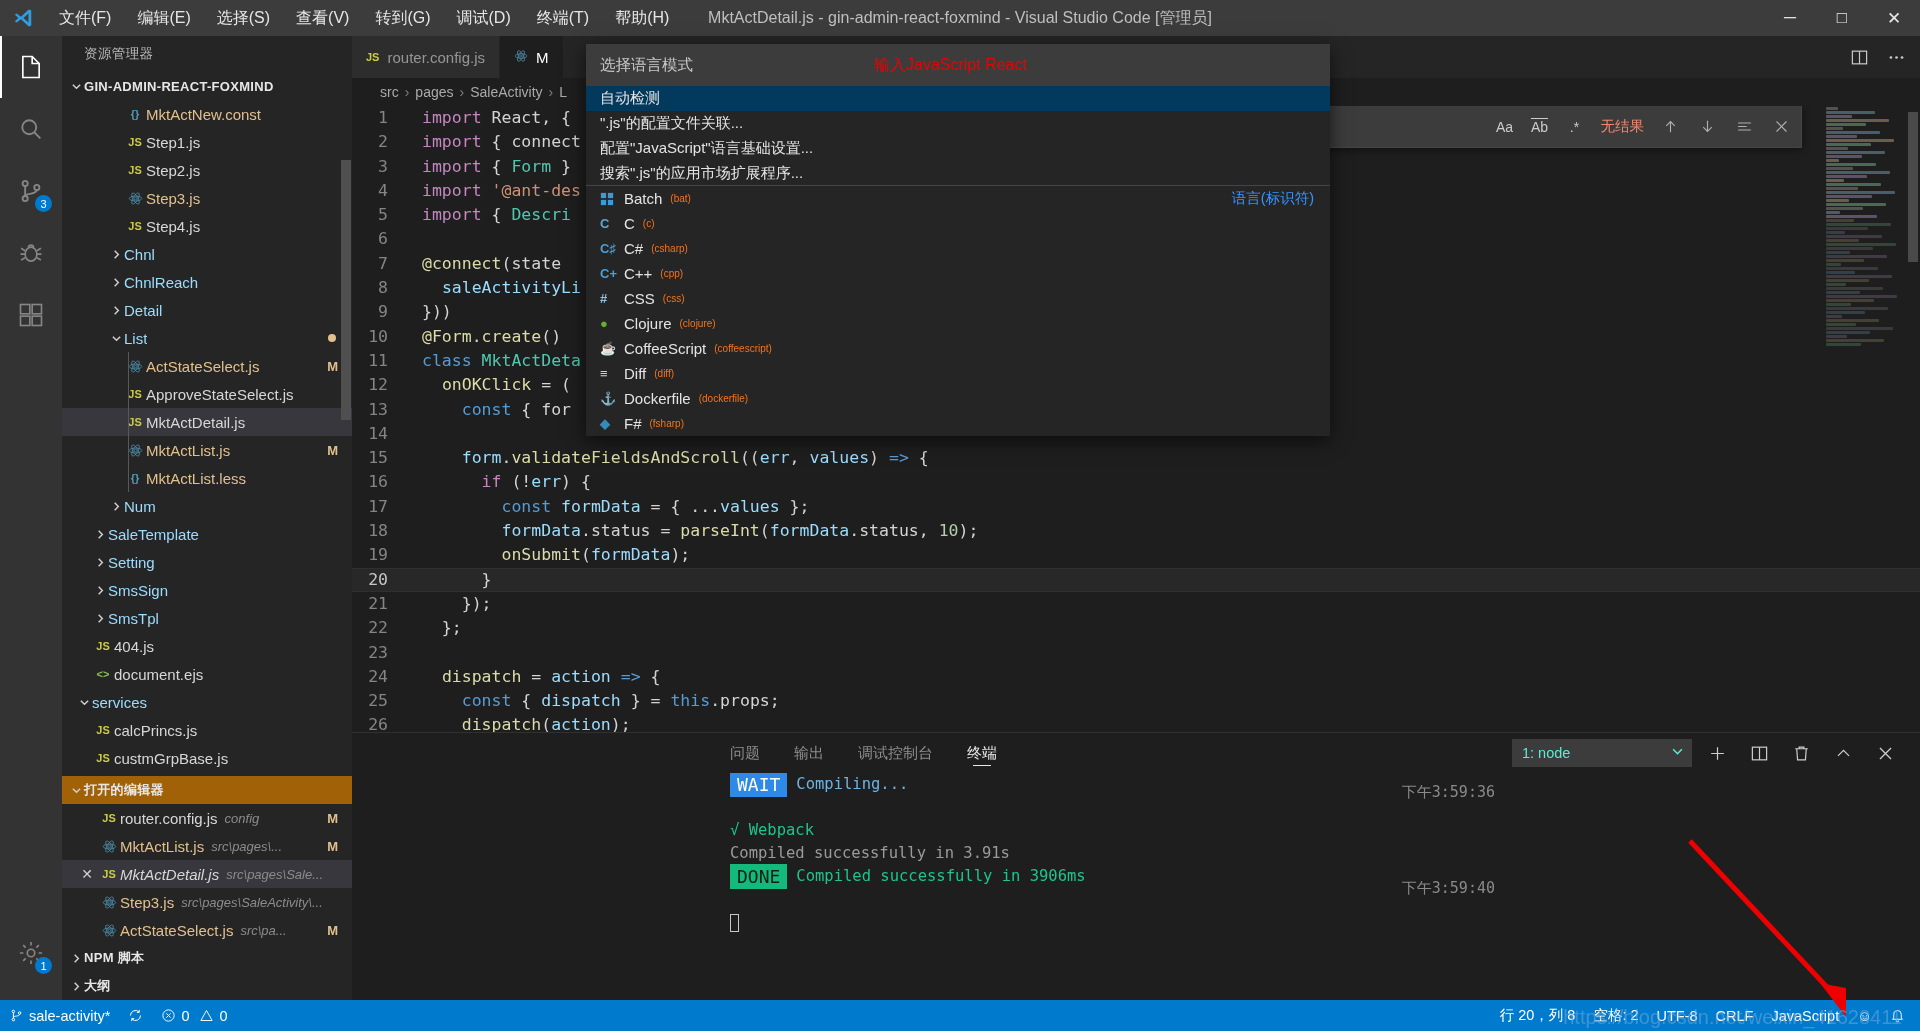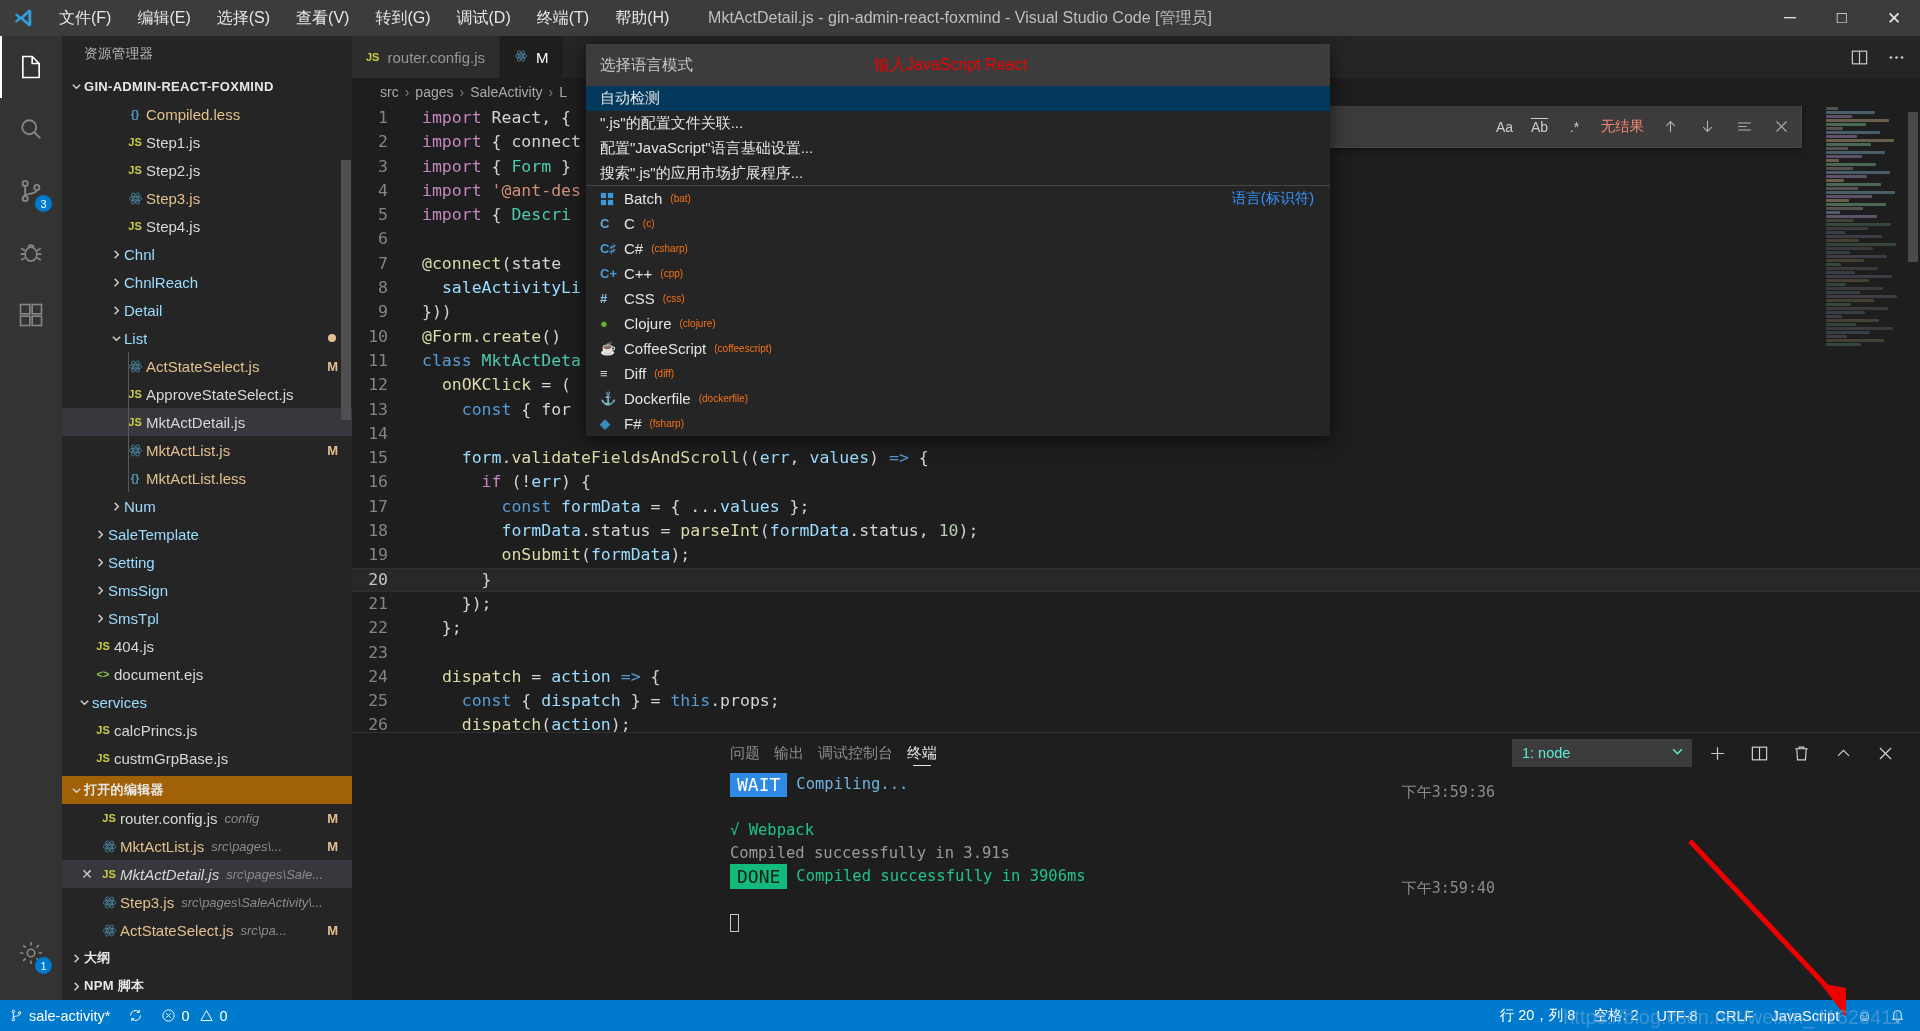--- a/index.html
+++ b/index.html
@@ -124,21 +124,21 @@
   .find-btn { width:24px; height:24px; display:flex; align-items:center; justify-content:center; }
   .find-res { color:#f48771; font-size:14.5px; margin-left:14px; margin-right:14px; }
   .find-nav { display:flex; align-items:center; gap:13px; color:#b0b0b0; }
   .find-nav svg { width:17px; height:17px; }
 
   
   .panel { height:268px; flex:0 0 268px; background:#1e1e1e; border-top:1px solid #303031;
      display:flex; flex-direction:column; position:relative; }
   .panel-head { height:40px; display:flex; align-items:center; padding-left:378px; flex:0 0 40px;
      position:relative; }
-  .panel-tabs { display:flex; gap:14px; }
+  .panel-tabs { display:flex; gap:34px; }
   .ptab { font-size:15px; color:#8d8d8d; position:relative; height:40px; line-height:40px; }
   .ptab.active { color:#e7e7e7; }
   .ptab.active:after { content:''; position:absolute; bottom:7px; left:6px; right:6px; height:1px;
      background:#e7e7e7; }
   .panel-actions { position:absolute; right:18px; top:0; height:40px; display:flex;
      align-items:center; gap:8px; }
   .term-select { width:180px; height:28px; background:#3c3c3c; color:#5eead4; font-size:14.5px;
      display:flex; align-items:center; padding:0 8px 0 10px; }
   .term-select .cv { margin-left:auto; }
   .pa-btn { width:34px; height:30px; display:flex; align-items:center; justify-content:center;
@@ -278,21 +278,21 @@
               <path d="M2 4l4 4 4-4"></path>
             </svg>
         </span>
         <span>GIN-ADMIN-REACT-FOXMIND</span>
       </div>
 
       <div class="tree" id="tree">
           <div class="row">
             <span style="display:inline-block;width:62px;flex:0 0 62px"></span>
             <span class="ic ic-less">{}</span>
-            <span class="nm nm-orange">Compiled.less</span>
+            <span class="nm nm-orange">MktActNew.const</span>
           </div>
           <div class="row">
             <span style="display:inline-block;width:62px;flex:0 0 62px"></span>
             <span class="ic ic-js">JS</span>
             <span class="nm nm-js">Step1.js</span>
           </div>
           <div class="row">
             <span style="display:inline-block;width:62px;flex:0 0 62px"></span>
             <span class="ic ic-js">JS</span>
             <span class="nm nm-js">Step2.js</span>
@@ -542,29 +542,29 @@
             <span class="badge">M</span>
           </div>
         </div>
 
       <div class="section-header">
         <span class="chev">
           <svg viewBox="0 0 12 12" fill="none" stroke="currentColor" stroke-width="1.6">
               <path d="M4 2l4 4-4 4"></path>
             </svg>
         </span>
-        <span>大纲</span>
+        <span>NPM 脚本</span>
       </div>
       <div class="section-header">
         <span class="chev">
           <svg viewBox="0 0 12 12" fill="none" stroke="currentColor" stroke-width="1.6">
               <path d="M4 2l4 4-4 4"></path>
             </svg>
         </span>
-        <span>NPM 脚本</span>
+        <span>大纲</span>
       </div>
     </div>
 
     <div class="editorgroup">
 
       <div class="tabsbar">
         <div class="tab">
           <span class="ic ic-js">JS</span>
           <span>router.config.js</span>
         </div>

